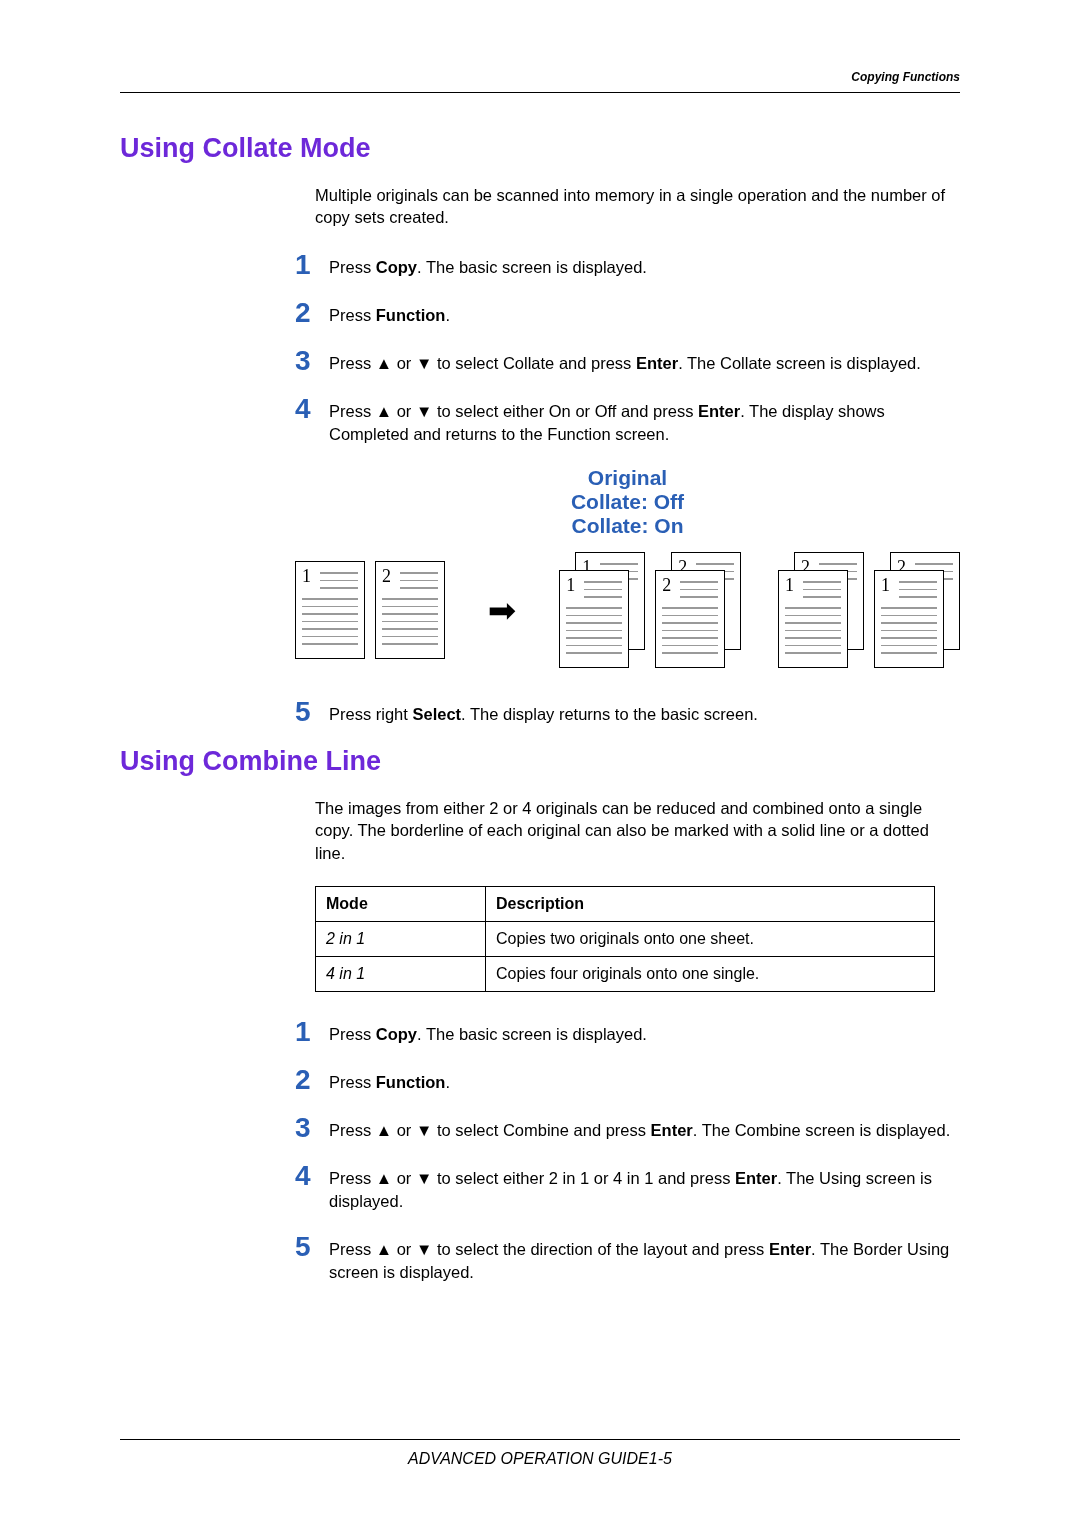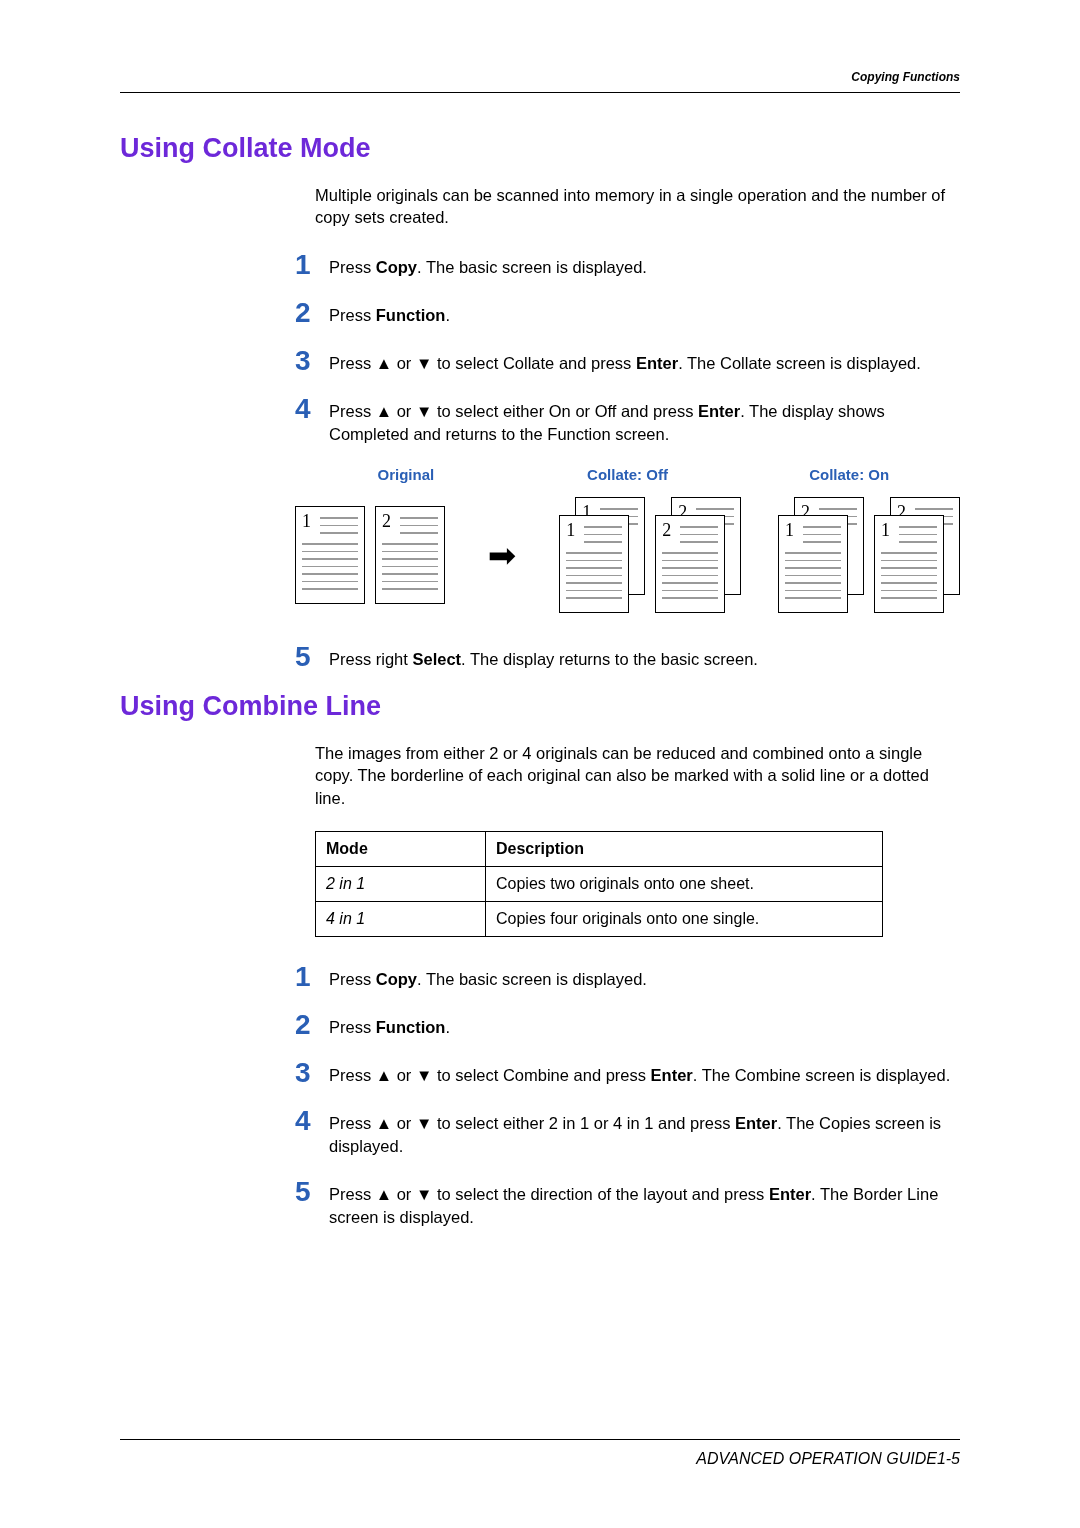--- a/index.html
+++ b/index.html
@@ -52,22 +52,23 @@
       line-height: 1.4;
       padding-top: 5px;
     }
     .bold { font-weight: bold; }
     .italic { }
     .diagram-labels {
       display: flex;
       justify-content: center;
       color: #2a5fb5;
       font-weight: bold;
-      font-size: 15px;
+      font-size: 21px;
       margin: 6px 0 14px 175px;
+      flex-direction: column;
     }
     .diagram-labels span { flex: 1; text-align: center; }
     .diagrams {
       display: flex;
       justify-content: space-between;
       margin-left: 175px;
       margin-bottom: 30px;
       align-items: center;
     }
     .dia-group { display: flex; gap: 10px; }
@@ -93,40 +94,40 @@
     .stack .back { top: 0; left: 16px; }
     .stack .front { top: 18px; left: 0; }
     .arrow {
       font-size: 34px;
       align-self: center;
       margin: 0 6px;
     }
     table.modes {
       margin-left: 195px;
       border-collapse: collapse;
-      width: 568px;
+      width: 620px;
       margin-bottom: 26px;
       font-size: 16px;
     }
     table.modes th, table.modes td {
       border: 1px solid #000;
       padding: 8px 10px;
       text-align: left;
     }
     table.modes th { font-weight: bold; }
     table.modes td.mode-cell { font-style: italic; width: 170px; }
     .footer {
       position: absolute;
       bottom: 60px;
       left: 120px;
       right: 120px;
       border-top: 1.5px solid #000;
       padding-top: 10px;
       display: flex;
-      justify-content: flex-end;
+      justify-content: center;
       font-style: italic;
       font-size: 16px;
     }
     .first-section { margin-top: 4px; }
     .second-section { margin-top: 18px; }
   </style>
 </head>
 <body>
 
 <div class="header-right">Copying Functions</div>
@@ -366,27 +367,27 @@
   </div>
   <div class="step">
     <div class="step-num">3</div>
     <div class="step-text">
       <span>Press </span><span>▲</span><span> or </span><span>▼</span><span> to select </span><span class="italic">Combine</span><span> and press </span><span class="bold">Enter</span><span>. The </span><span class="italic">Combine</span><span> screen is displayed.</span>
     </div>
   </div>
   <div class="step">
     <div class="step-num">4</div>
     <div class="step-text">
-      <span>Press </span><span>▲</span><span> or </span><span>▼</span><span> to select either </span><span class="italic">2 in 1</span><span> or </span><span class="italic">4 in 1</span><span> and press </span><span class="bold">Enter</span><span>. The </span><span class="italic">Copies</span><span> screen is displayed.</span>
+      <span>Press </span><span>▲</span><span> or </span><span>▼</span><span> to select either </span><span class="italic">2 in 1</span><span> or </span><span class="italic">4 in 1</span><span> and press </span><span class="bold">Enter</span><span>. The </span><span class="italic">Using</span><span> screen is displayed.</span>
     </div>
   </div>
   <div class="step">
     <div class="step-num">5</div>
     <div class="step-text">
-      <span>Press </span><span>▲</span><span> or </span><span>▼</span><span> to select the direction of the layout and press </span><span class="bold">Enter</span><span>. The </span><span class="italic">Border Line</span><span> screen is displayed.</span>
+      <span>Press </span><span>▲</span><span> or </span><span>▼</span><span> to select the direction of the layout and press </span><span class="bold">Enter</span><span>. The </span><span class="italic">Border Using</span><span> screen is displayed.</span>
     </div>
   </div>
 </div>
 </div>
 
 <div class="footer">
   <span>ADVANCED OPERATION GUIDE</span>
   <span>1-5</span>
 </div>
 

